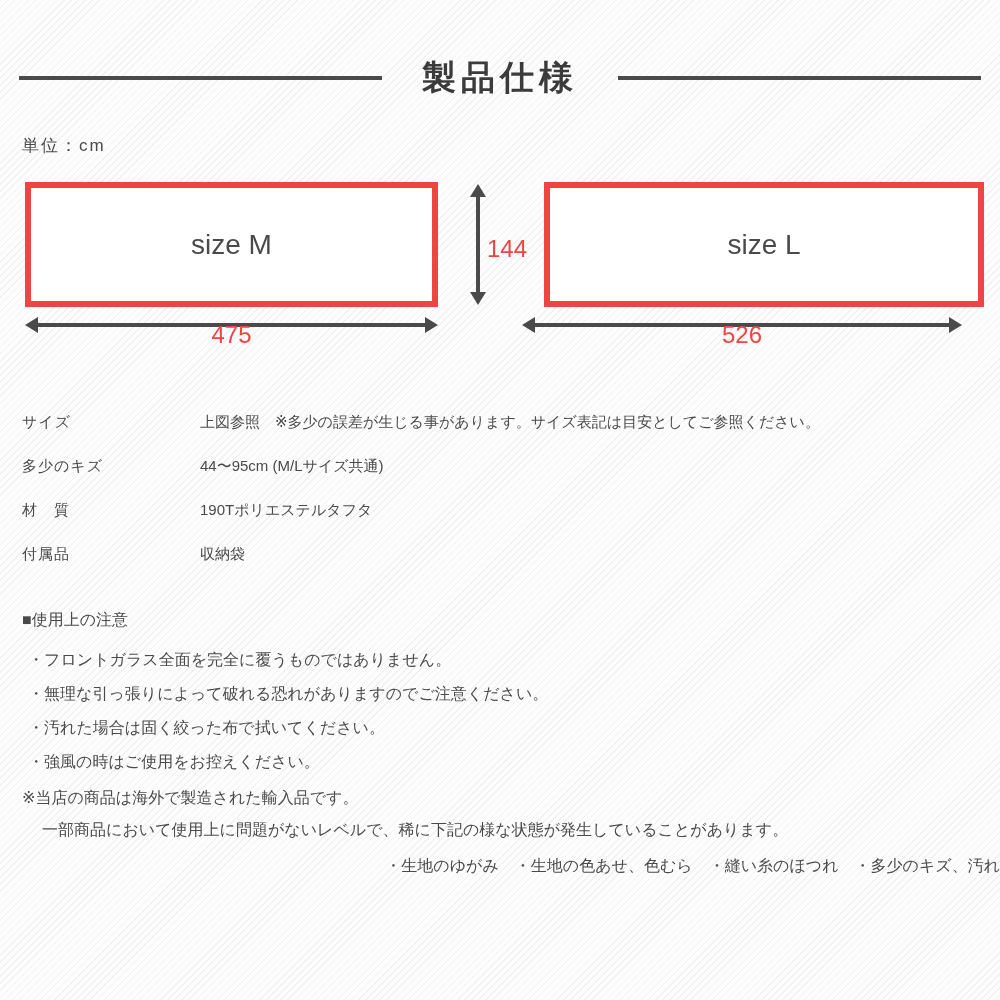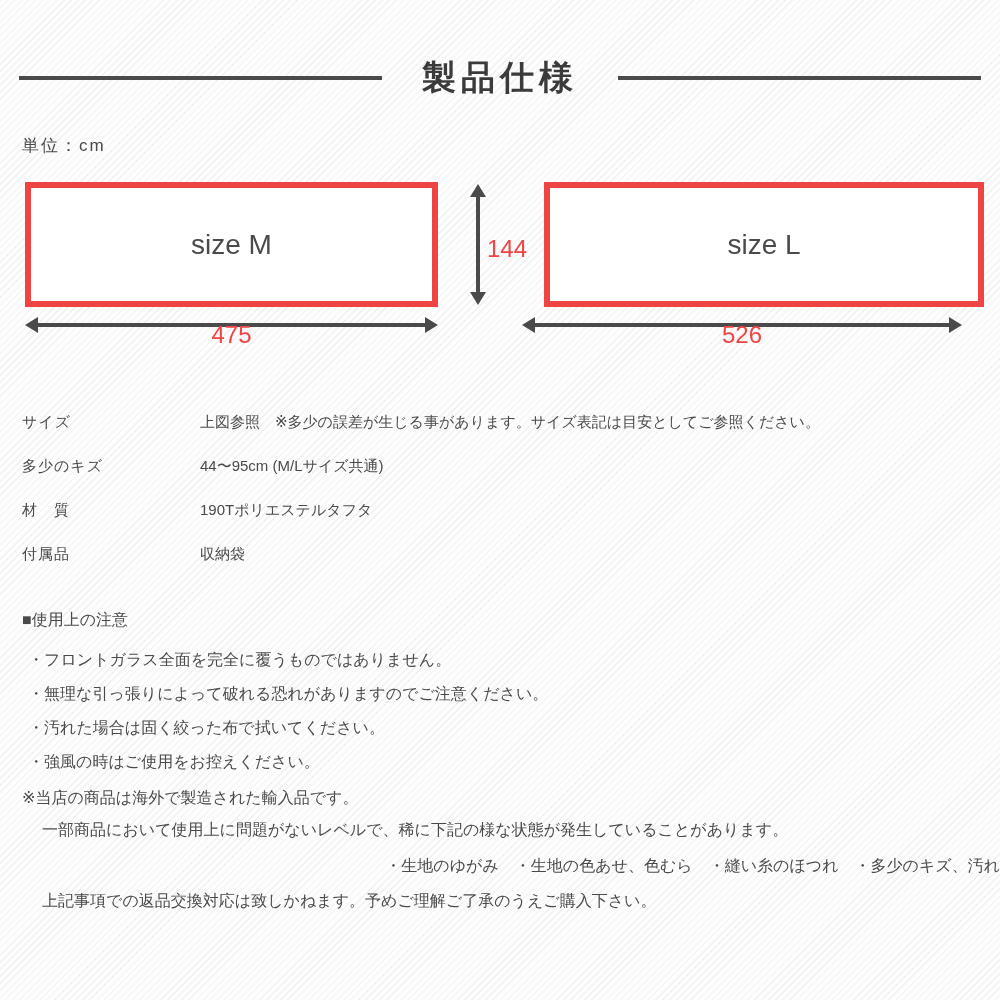--- a/index.html
+++ b/index.html
@@ -195,14 +195,13 @@
 
 <div class="notes">
   <p class="notes-heading">■使用上の注意</p>
   <p class="note-item">・フロントガラス全面を完全に覆うものではありません。</p>
   <p class="note-item">・無理な引っ張りによって破れる恐れがありますのでご注意ください。</p>
   <p class="note-item">・汚れた場合は固く絞った布で拭いてください。</p>
   <p class="note-item">・強風の時はご使用をお控えください。</p>
   <p class="note-import">※当店の商品は海外で製造された輸入品です。</p>
   <p class="note-detail">一部商品において使用上に問題がないレベルで、稀に下記の様な状態が発生していることがあります。</p>
   <p class="note-defects">・生地のゆがみ　・生地の色あせ、色むら　・縫い糸のほつれ　・多少のキズ、汚れ</p>
-  <p class="note-return">上記事項での返品交換対応は致しかねます。予めご理解ご了承のうえご購入下さい。</p>
 </div>
 
 </body></html>

